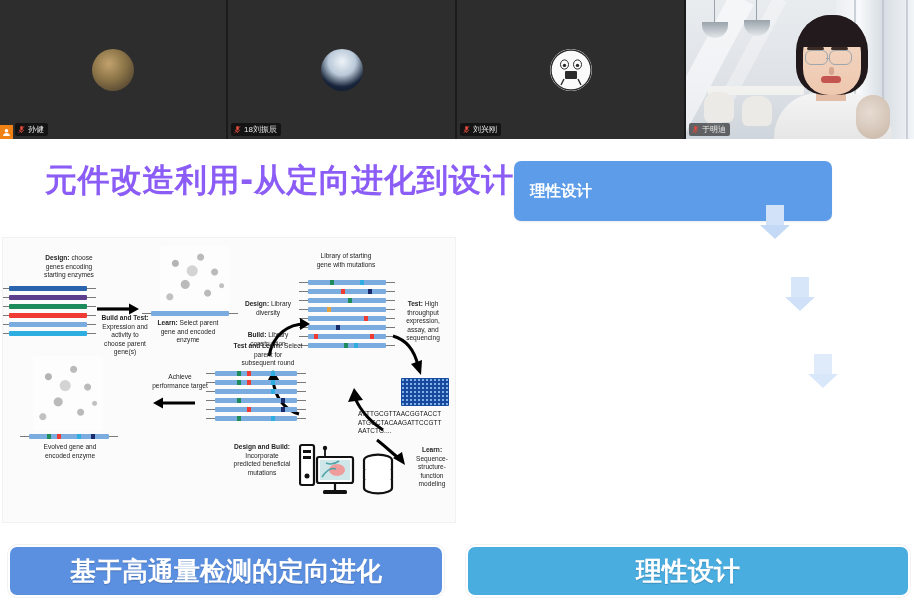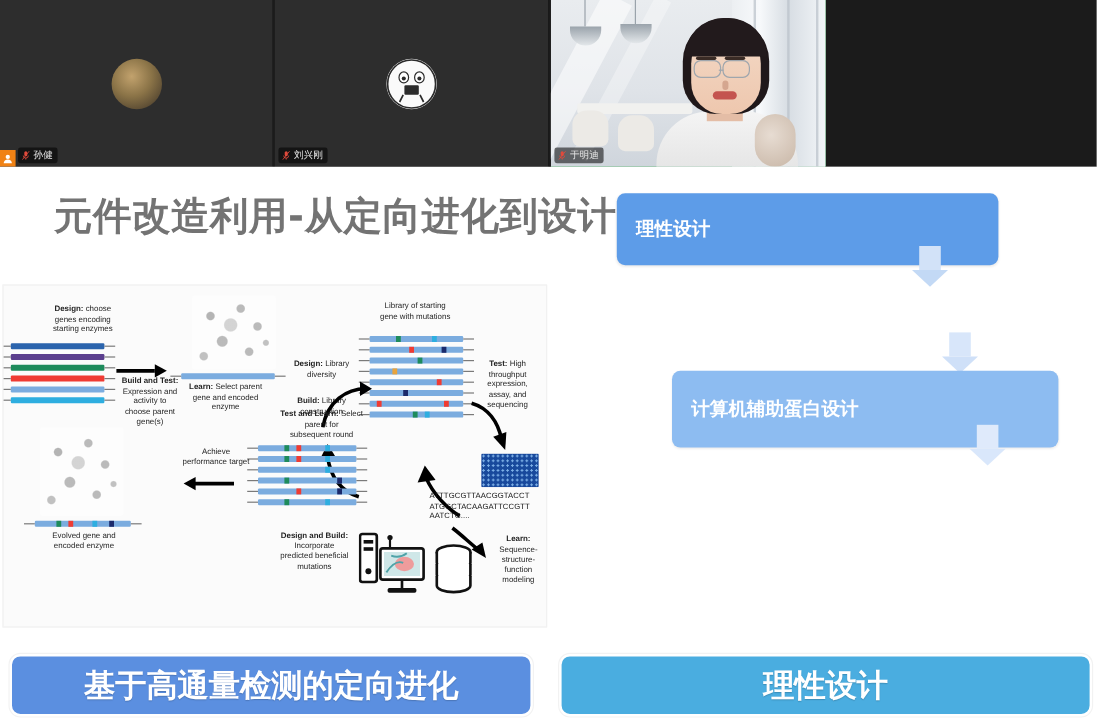--- a/index.html
+++ b/index.html
@@ -73,21 +73,21 @@
   .host-badge{
     position:absolute;left:0;bottom:0;width:13px;height:14px;background:#f08215;
     display:flex;align-items:center;justify-content:center;
   }
   .host-badge svg{display:block;}
 
   
   #slide{position:absolute;left:0;top:139px;width:914px;height:466px;background:#fff;}
   #slide-title{
     position:absolute;left:45px;top:20px;
-    font-size:32px;font-weight:bold;color:#737373;letter-spacing:.5px;
+    font-size:32px;font-weight:bold;color:#8b5cf6;letter-spacing:.5px;
     font-family:"DejaVu Sans","Liberation Sans",sans-serif;
   }
 
   
   #figure{
     position:absolute;left:2px;top:98px;width:452px;height:284px;
     background:#fbfbfb;border:1px solid #f1f1f1;overflow:hidden;
     font-family:"Liberation Sans","DejaVu Sans",sans-serif;
   }
   .fig-text{position:absolute;font-size:6.6px;color:#1f1f1f;line-height:1.3;text-align:center;}
@@ -155,20 +155,32 @@
         <svg class="mic-icon" viewBox="0 0 10 12">
             <rect x="3.2" y="1" width="3.6" height="6" rx="1.8" fill="#e04a3c"></rect>
             <path d="M2 6.2a3 3 0 0 0 6 0" stroke="#e04a3c" stroke-width="1" fill="none"></path>
             <line x1="5" y1="9" x2="5" y2="11" stroke="#e04a3c" stroke-width="1"></line>
             <line x1="1" y1="11" x2="9" y2="1" stroke="#e04a3c" stroke-width="1"></line>
           </svg>
         <span class="nm">孙健</span>
       </div>
     </div>
 
+    <div class="vtile t2">
+      <div class="avatar av-b"></div>
+      <div class="nameplate">
+        <svg class="mic-icon" viewBox="0 0 10 12">
+            <rect x="3.2" y="1" width="3.6" height="6" rx="1.8" fill="#e04a3c"></rect>
+            <path d="M2 6.2a3 3 0 0 0 6 0" stroke="#e04a3c" stroke-width="1" fill="none"></path>
+            <line x1="5" y1="9" x2="5" y2="11" stroke="#e04a3c" stroke-width="1"></line>
+            <line x1="1" y1="11" x2="9" y2="1" stroke="#e04a3c" stroke-width="1"></line>
+          </svg>
+        <span class="nm">18刘振辰</span>
+      </div>
+    </div>
 
     <div class="vtile t4">
       <div class="avatar av-d">
         <svg viewBox="0 0 42 42" width="42" height="42">
           <circle cx="21" cy="21" r="20" fill="#fafafa" stroke="#2b2b2b" stroke-width="1.4"></circle>
           <ellipse cx="14.5" cy="15.5" rx="4" ry="4.6" fill="#fff" stroke="#2b2b2b" stroke-width="1"></ellipse>
           <ellipse cx="27.5" cy="15.5" rx="4" ry="4.6" fill="#fff" stroke="#2b2b2b" stroke-width="1"></ellipse>
           <circle cx="14.5" cy="16.4" r="1.7" fill="#2b2b2b"></circle>
           <circle cx="27.5" cy="16.4" r="1.7" fill="#2b2b2b"></circle>
           <rect x="15" y="22" width="12" height="8" rx="1" fill="#2b2b2b"></rect>
@@ -495,23 +507,20 @@
     <div class="arrow-down" style="left:760px;top:66px;">
       <div class="stem" style="height:20px;background:#d2e2f8"></div>
       <div class="head" style="border-top:14px solid #c3d9f5"></div>
     </div>
 
     <div class="arrow-down" style="left:785px;top:138px;">
       <div class="stem" style="height:20px;background:#d8e6fa"></div>
       <div class="head" style="border-top:14px solid #cfe0f8"></div>
     </div>
 
-    <div class="flowbox" style="left:560px;top:170px;width:290px;height:64px;background:#8dbcf1;">
-      <span>计算机辅助蛋白设计</span>
-    </div>
     <div class="arrow-down" style="left:808px;top:215px;">
       <div class="stem" style="height:20px;background:#dfeafb"></div>
       <div class="head" style="border-top:14px solid #d9e7fb"></div>
     </div>
 
 
     <div class="banner" style="left:8px;top:406px;width:432px;height:48px;background:#5b8fe0;font-size:26px;">
       <span>基于高通量检测的定向进化</span>
     </div>
     <div class="banner" style="left:466px;top:406px;width:440px;height:48px;background:#4aade0;font-size:26px;">

